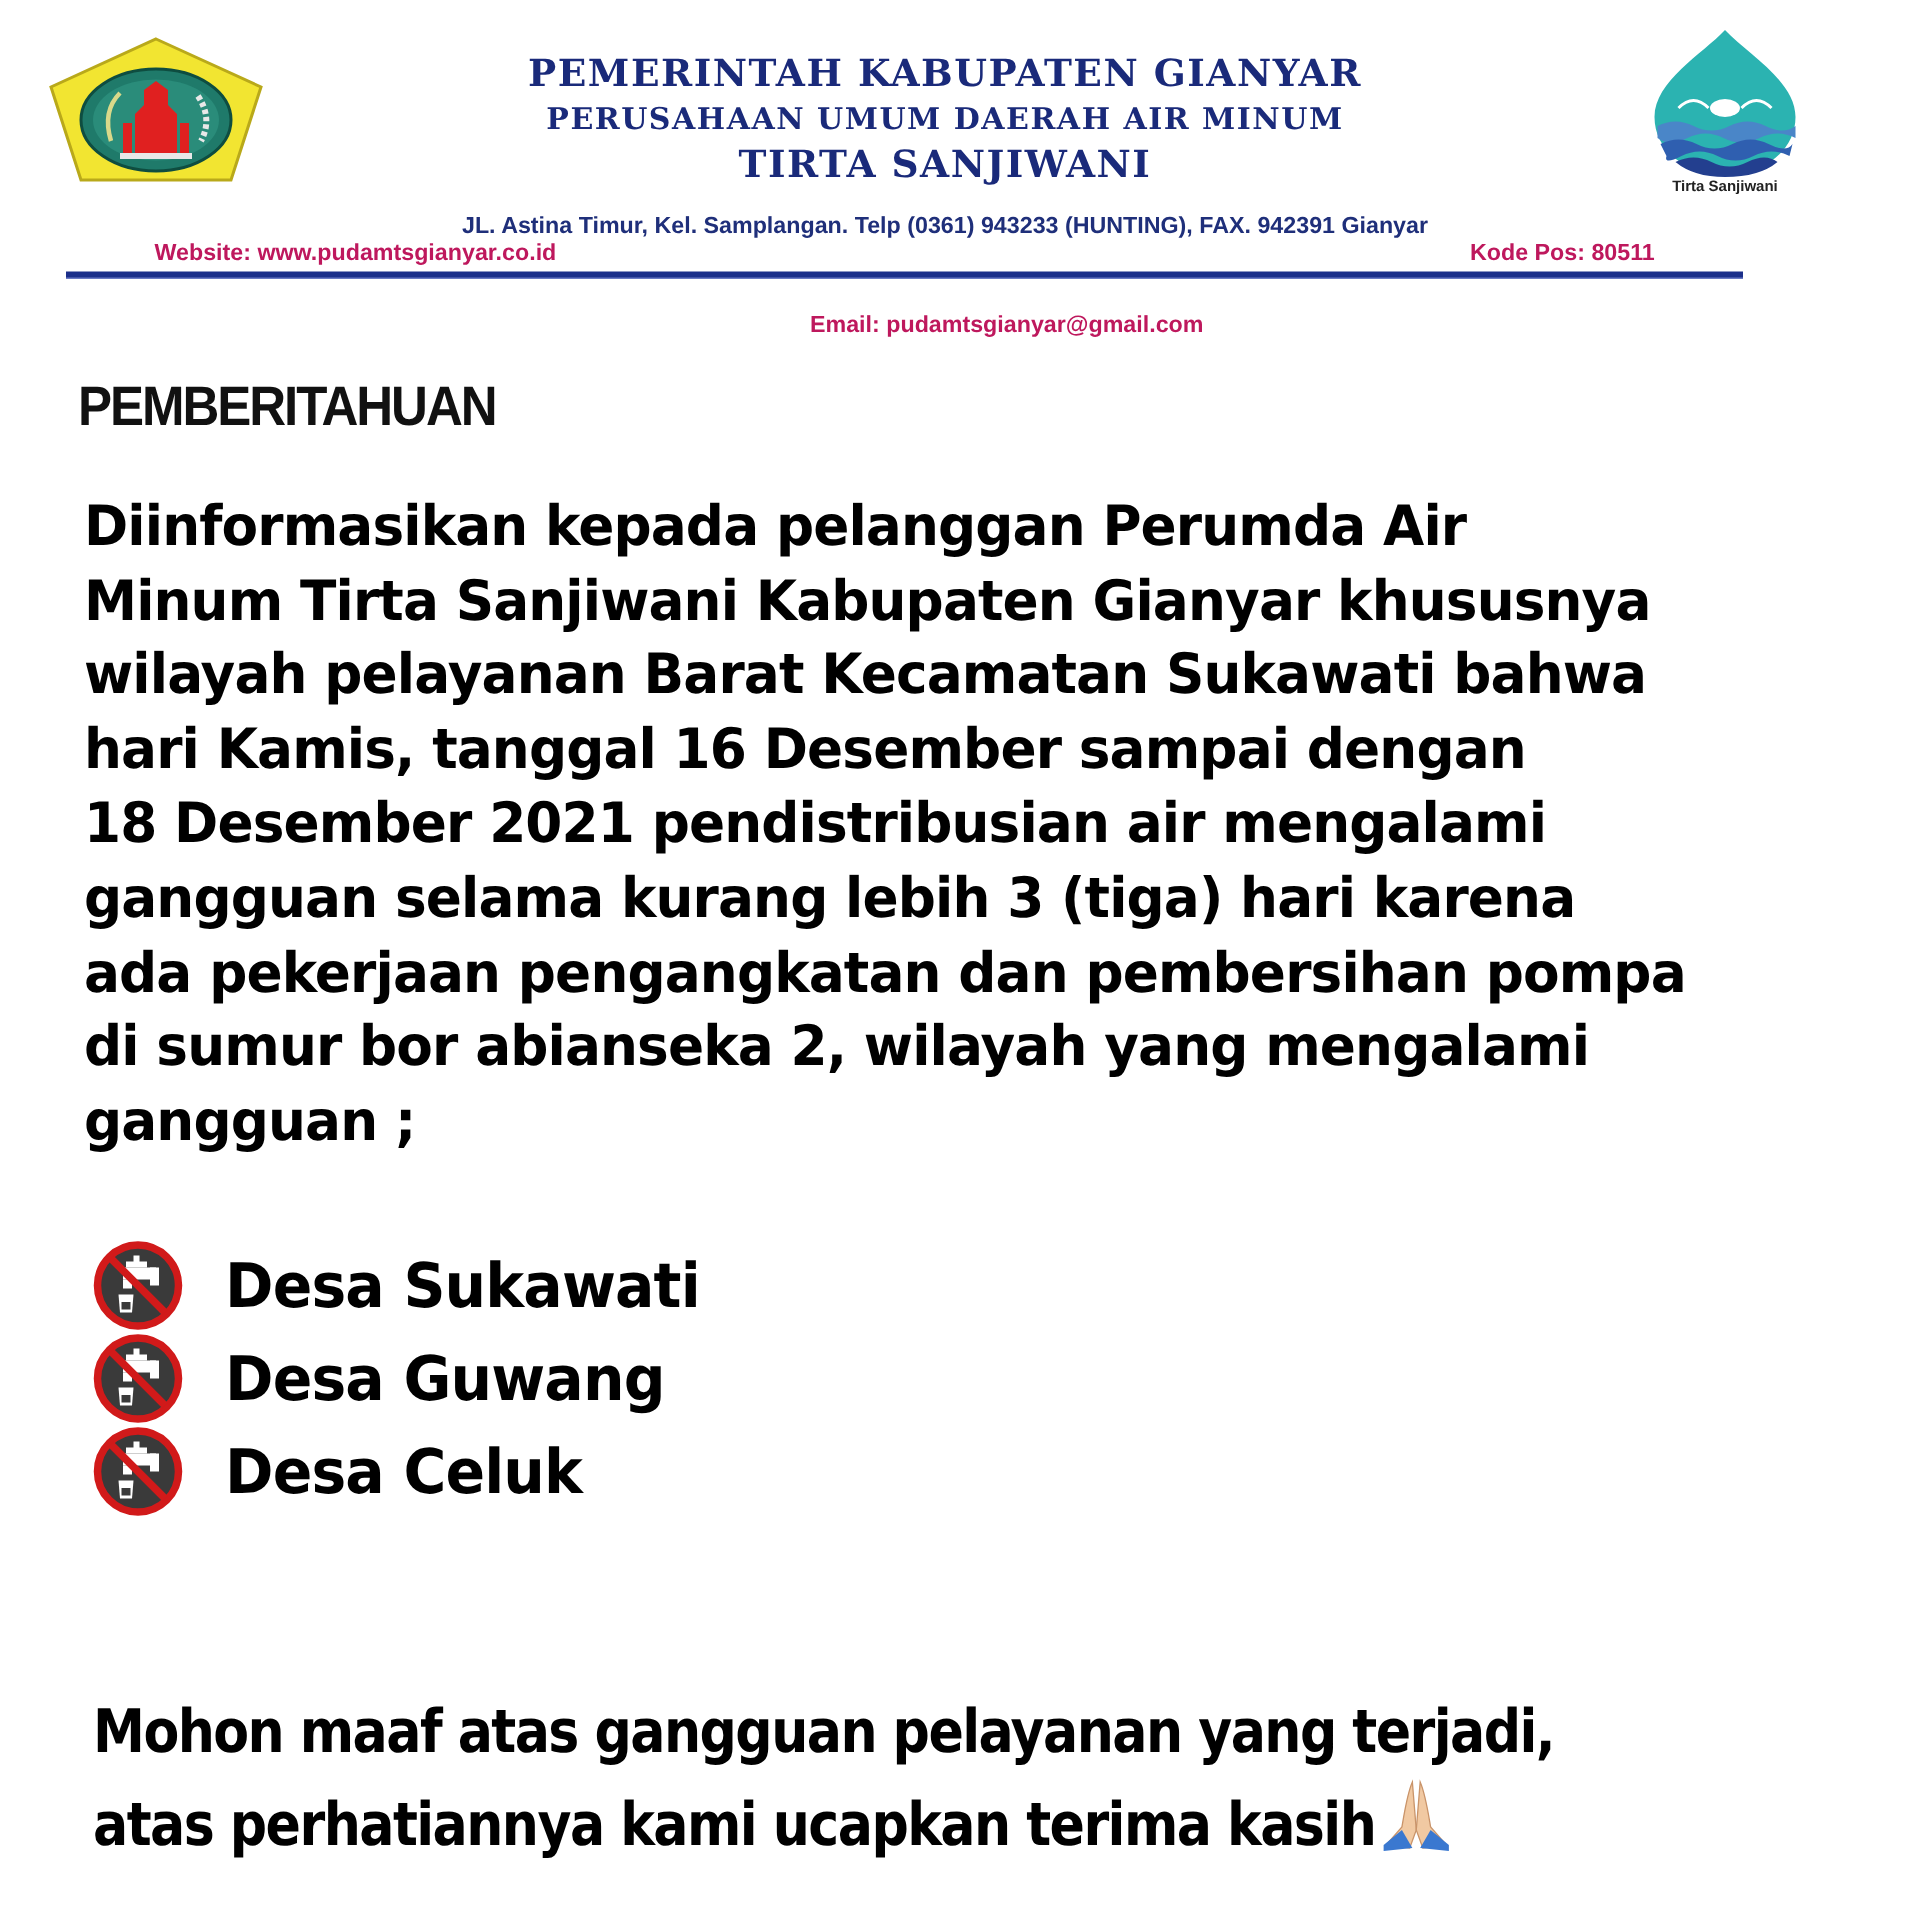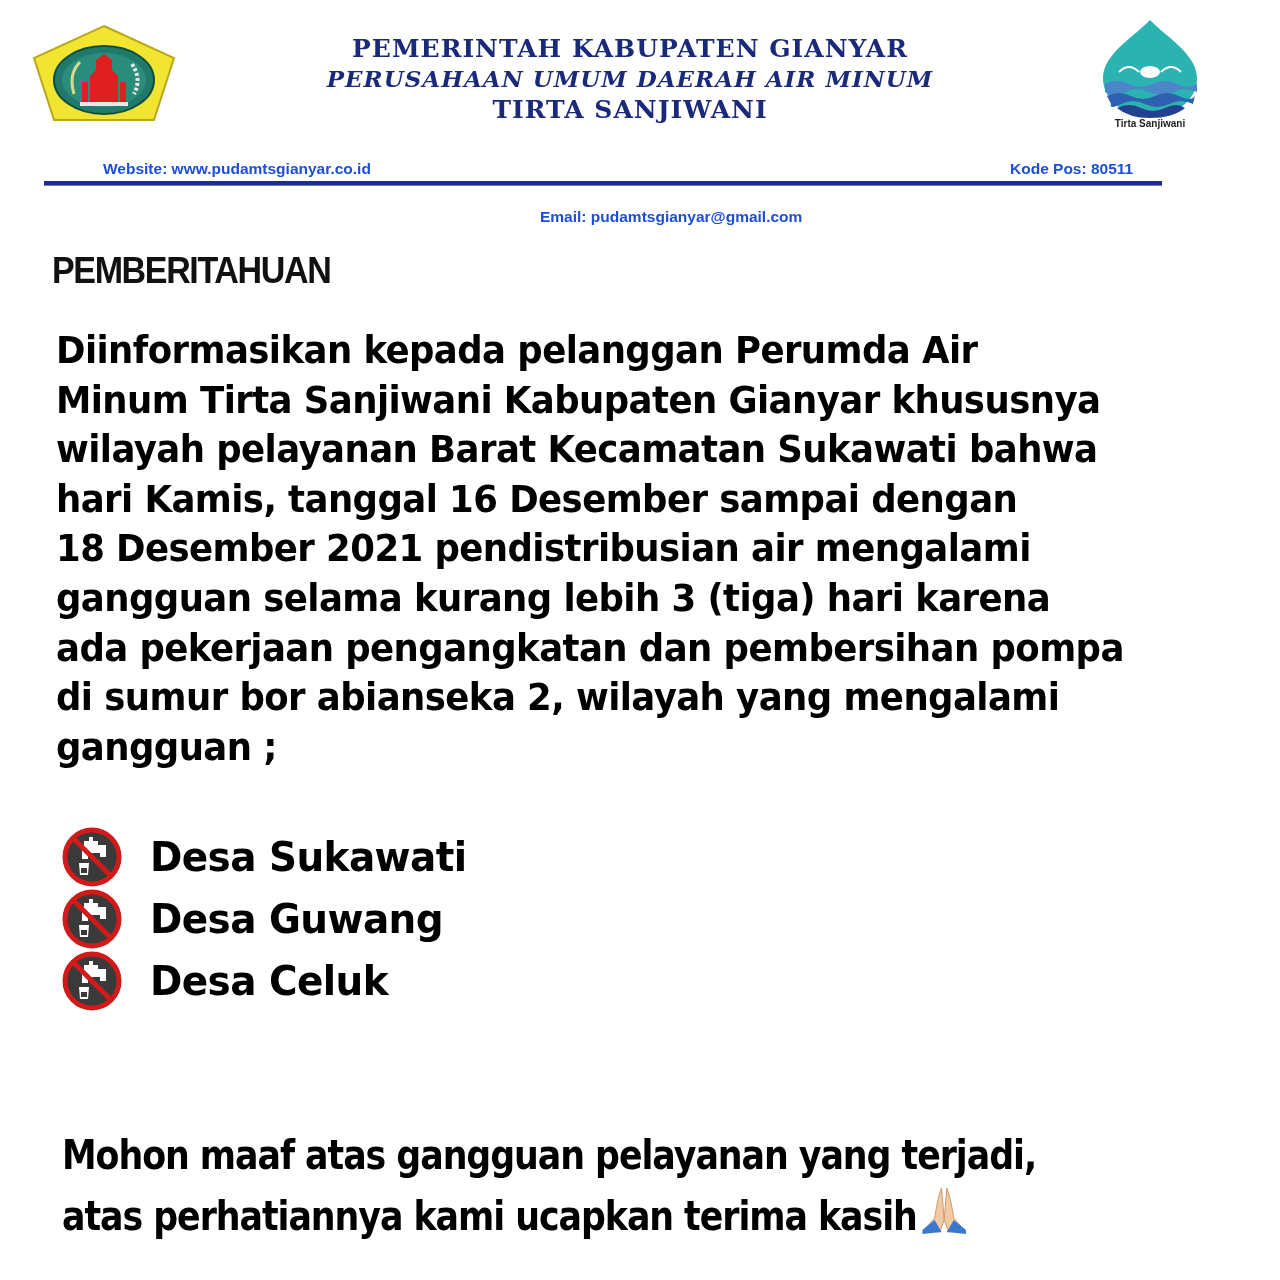--- a/index.html
+++ b/index.html
@@ -5,28 +5,28 @@
   html, body { margin: 0; padding: 0; background: #ffffff; }
   body { width: 1280px; height: 1280px; position: relative; overflow: hidden; font-family: "DejaVu Sans", sans-serif; color: #000; }
 
   
   .letterhead { position: absolute; left: 0; top: 0; width: 1128px; height: 200px; }
   .logo-left { position: absolute; left: 30px; top: 24px; width: 148px; height: 100px; }
   .logo-right { position: absolute; left: 1085px; top: 14px; width: 130px; height: 120px; }
   .kop { position: absolute; left: 180px; top: 34px; width: 900px; text-align: center; color: #1a2a7a;
          font-family: "DejaVu Serif", serif; font-weight: bold; }
   .kop .l1 { font-size: 25px; letter-spacing: 1px; line-height: 30px; }
-  .kop .l2 { font-size: 23px; letter-spacing: 1px; line-height: 30px; font-style: italic; }
+  .kop .l2 { font-size: 20px; letter-spacing: 1px; line-height: 30px; }
   .kop .l3 { font-size: 25px; letter-spacing: 1px; line-height: 32px; }
   .addr { position: absolute; left: 90px; top: 141px; width: 1080px; text-align: center; color: #1f2f7a;
           font-family: "Liberation Sans", sans-serif; font-weight: bold; font-size: 15.5px; line-height: 19px; }
-  .addr2 { position: absolute; top: 160px; font-family: "Liberation Sans", sans-serif; font-weight: bold; font-size: 15.5px; color: #1d4ed8; white-space: nowrap; }
+  .addr2 { position: absolute; top: 160px; font-family: "Liberation Sans", sans-serif; font-weight: bold; font-size: 15.5px; color: #be185d; white-space: nowrap; }
   .addr2.web { left: 103px; }
   .addr2.email { left: 540px; margin-top: 48px; }
-  .addr2.kode { left: 980px; margin-left: 30px; }
+  .addr2.kode { left: 980px; }
   .rule { position: absolute; left: 44px; top: 181px; width: 1118px; height: 4px; background: #1b2f8a; border-bottom: 1px solid #6b7bc4; }
 
   
   .title { position: absolute; left: 52px; top: 250px; font-family: "Liberation Sans", sans-serif; font-weight: bold;
            font-size: 37px; letter-spacing: -1.5px; color: #111; transform: scaleX(0.92); transform-origin: left; }
 
   
   .body-text { position: absolute; left: 56px; top: 326px; width: 1210px; font-family: "DejaVu Sans", sans-serif; font-weight: bold;
                font-size: 37px; line-height: 49.6px; letter-spacing: -0.6px; transform: scaleX(0.96); transform-origin: left; }
   .body-text .ln { display: block; white-space: nowrap; }
@@ -59,20 +59,21 @@
     <path d="M102,40 Q112,55 104,70" stroke="#e8e8e8" stroke-width="4" fill="none" stroke-dasharray="3,2"></path>
     <rect x="50" y="78" width="48" height="4" fill="#e8e8e8"></rect>
   </svg>
 
   <div class="kop">
     <div class="l1">PEMERINTAH KABUPATEN GIANYAR</div>
     <div class="l2">PERUSAHAAN UMUM DAERAH AIR MINUM</div>
     <div class="l3">TIRTA SANJIWANI</div>
   </div>
 
+  <div class="addr">JL. Astina Timur, Kel. Samplangan. Telp (0361) 943233 (HUNTING), FAX. 942391 Gianyar</div>
   <div class="addr2 web">Website: www.pudamtsgianyar.co.id</div>
   <div class="addr2 email">Email: pudamtsgianyar@gmail.com</div>
   <div class="addr2 kode">Kode Pos: 80511</div>
   <div class="rule"></div>
 
   <svg class="logo-right" viewBox="0 0 130 120">
     <path d="M65,6 C80,22 112,40 112,64 C112,86 92,102 65,102 C38,102 18,86 18,64 C18,40 50,22 65,6 Z" fill="#2bb3b1"></path>
     <ellipse cx="65" cy="58" rx="10" ry="6" fill="#ffffff"></ellipse>
     <path d="M34,58 Q44,48 54,58" stroke="#ffffff" stroke-width="2" fill="none"></path>
     <path d="M76,58 Q86,48 96,58" stroke="#ffffff" stroke-width="2" fill="none"></path>

